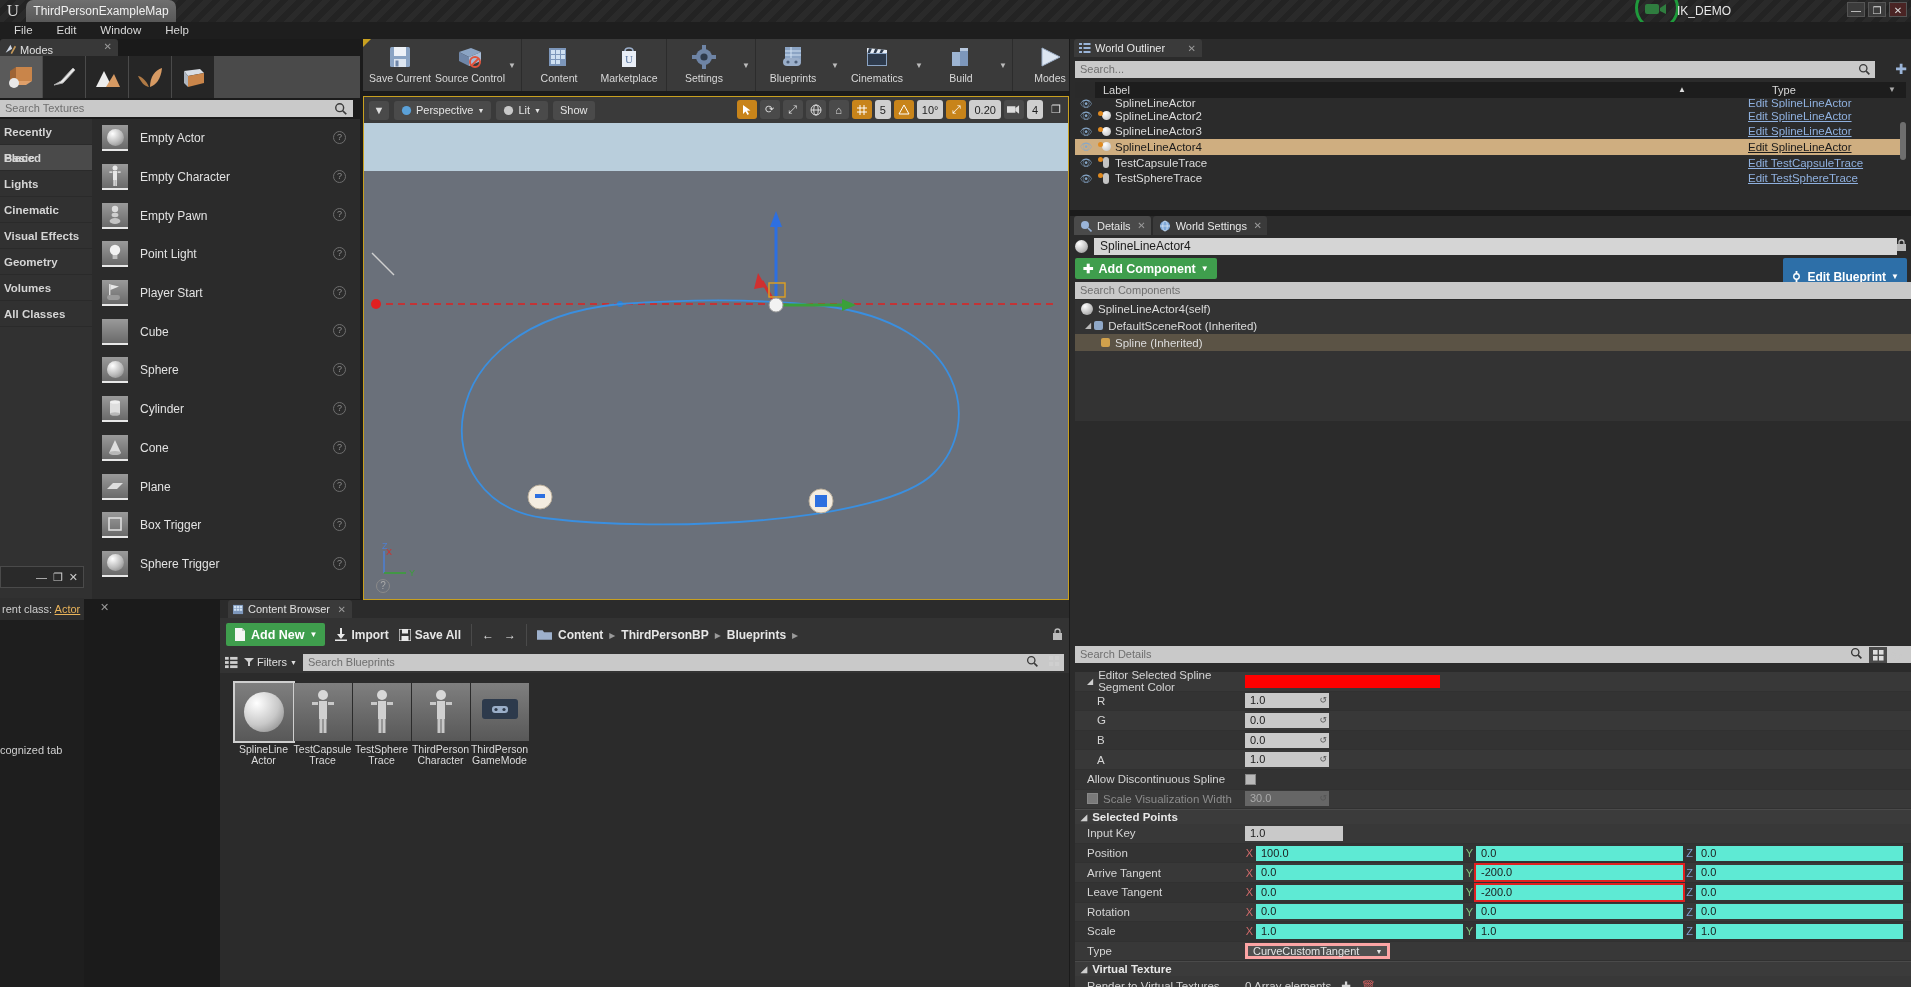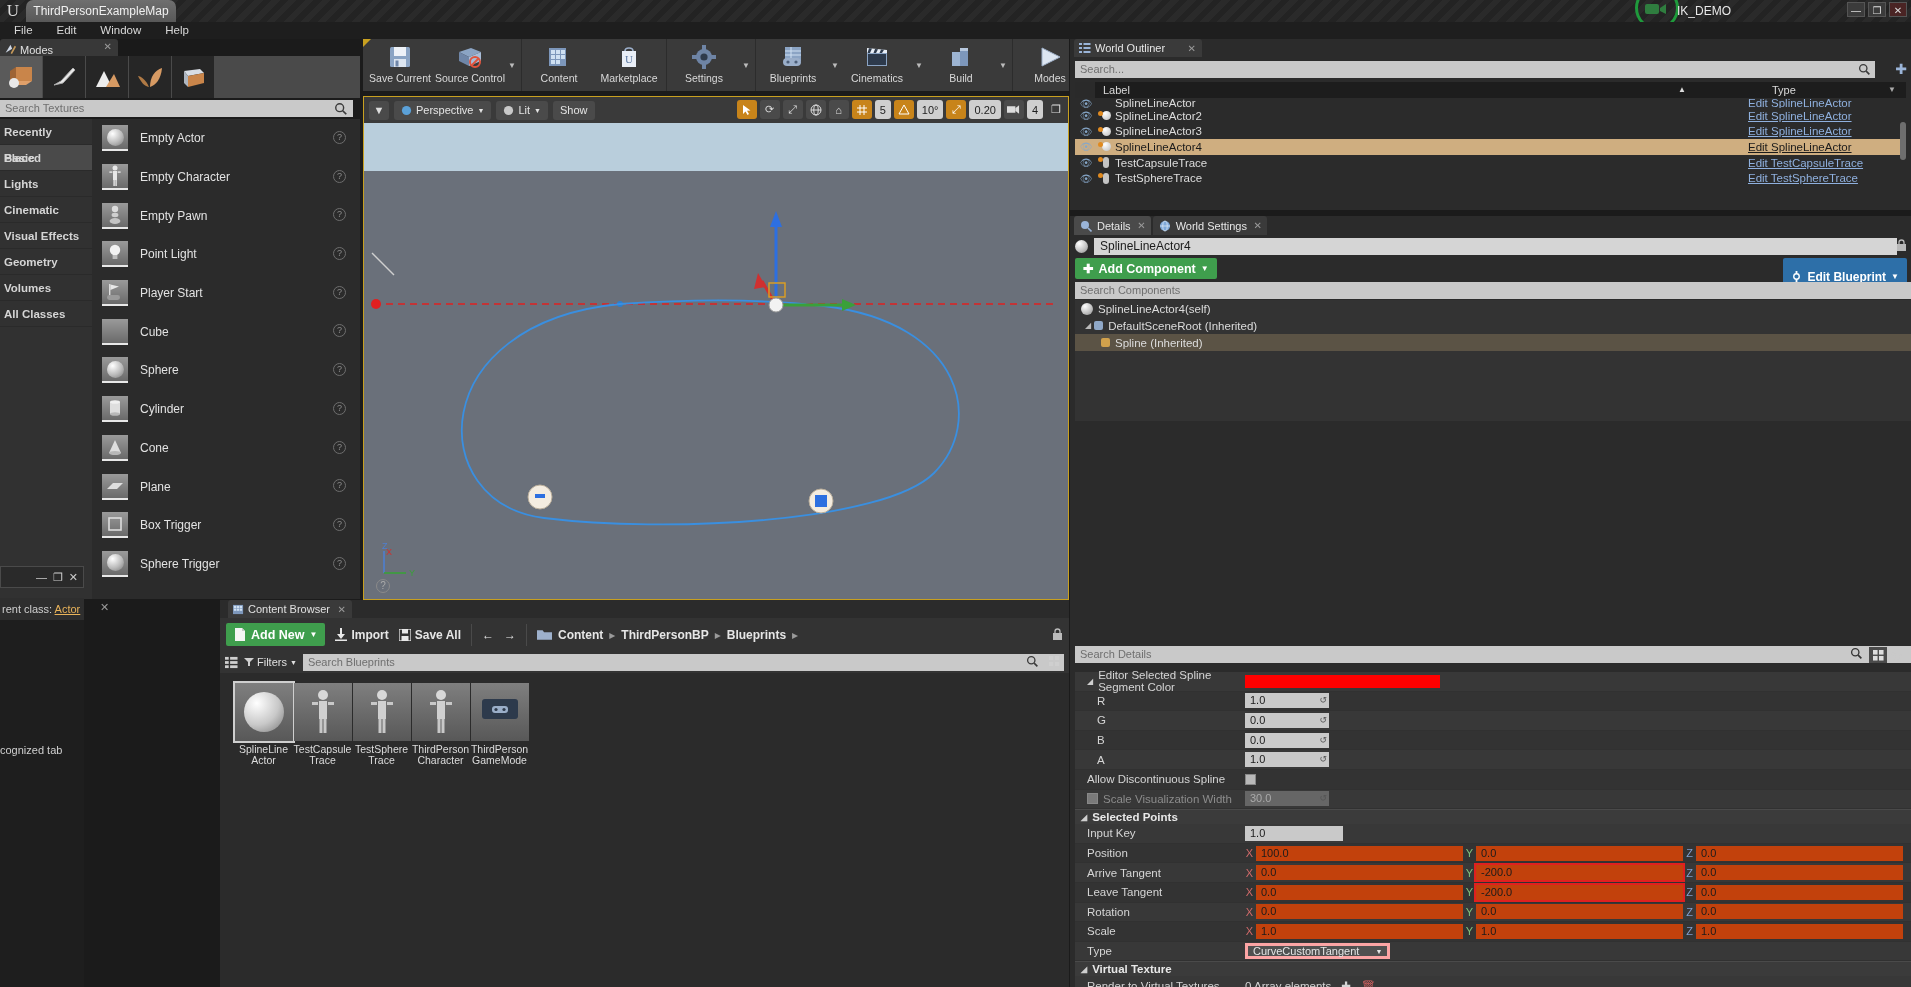--- a/index.html
+++ b/index.html
@@ -204,21 +204,21 @@
   .fld{ height:15px; background:#c9c9c9; color:#1b1b1b; font-size:11px; line-height:15px;
     padding-left:5px; position:relative; }
   .fld .rev{ position:absolute; right:2px; top:0px; color:#555; font-size:9px; }
   .fld.dim{ background:#666; color:#aaa; }
   .swatch{ width:195px; height:13px; background:#ff0000; }
   .cbox{ width:11px; height:11px; background:#b9b9b9; border:1px solid #888; }
   .cbox.dim{ background:#7a7a7a; }
   .xyz{ display:flex; align-items:center; flex:1; gap:2px; }
   .ax{ font-size:11px; width:9px; text-align:center; }
   .ax.x{ color:#d06a6a; } .ax.y{ color:#7fc47f; } .ax.z{ color:#7f9fd0; }
-  .xfld{ flex:1; height:15px; background:#c2410c; color:#1b1b1b; font-size:11px; line-height:15px;
+  .xfld{ flex:1; height:15px; background:#5eead4; color:#1b1b1b; font-size:11px; line-height:15px;
     padding-left:5px; position:relative; }
   .hl-red{ outline:2px solid #e02020; }
   .drop{ height:16px; background:#505050; border:3px solid #fca5a5; color:#e4e4e4; font-size:11px;
     display:flex; align-items:center; gap:16px; padding:0 5px; }
   .arrmeta{ display:flex; align-items:center; gap:10px; font-size:11.5px; color:#d5d5d5; }
   .scrollthumb{ position:absolute; width:6px; background:#6e6e6e; border-radius:3px; }
 </style>
 </head>
 <body>
 

